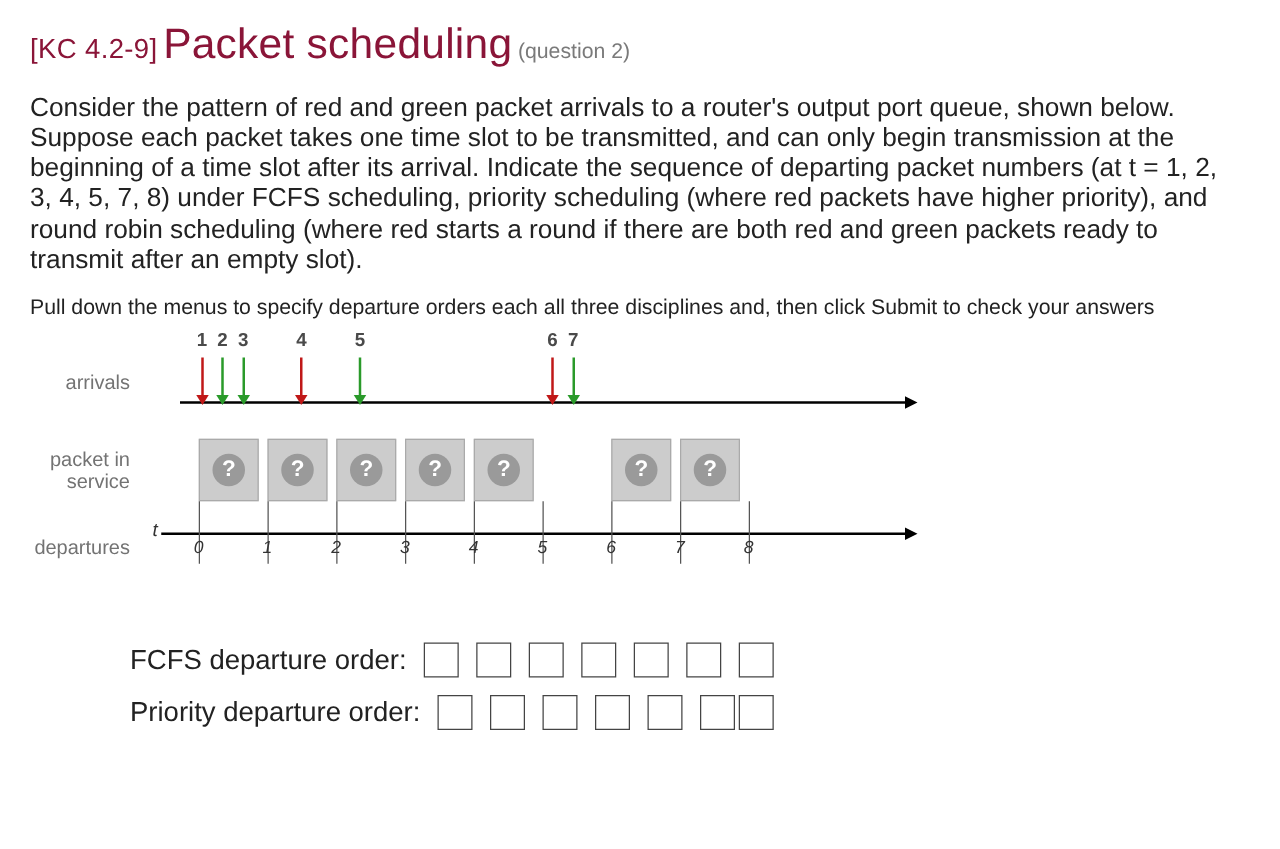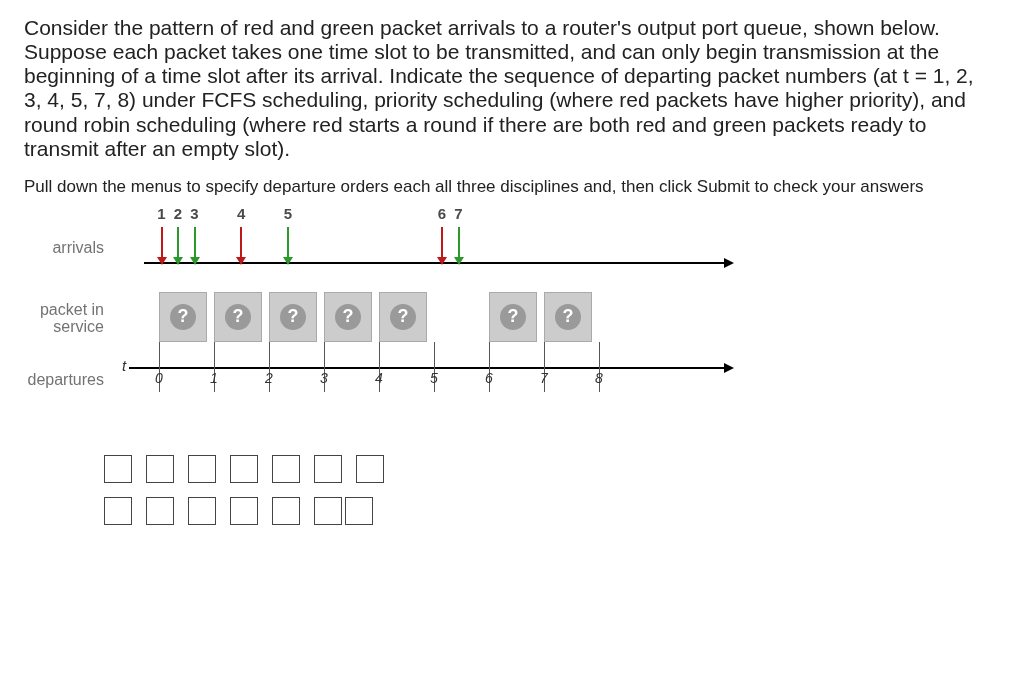--- a/index.html
+++ b/index.html
@@ -207,20 +207,25 @@
   }
   .gap-normal { margin-right: 14px; }
   .gap-tight  { margin-right: 3px; }
 
 </style>
 </head>
 <body>
 
 <div class="page">
 
+  <div class="title-line">
+    <span class="title-kc">[KC 4.2-9]</span>
+    <span class="title-main">Packet scheduling</span>
+    <span class="title-sub">(question 2)</span>
+  </div>
 
   <div class="body-text">Consider the pattern of red and green packet arrivals to a router's output port queue, shown below. Suppose each packet takes one time slot to be transmitted, and can only begin transmission at the beginning of a time slot after its arrival.  Indicate the sequence of departing packet numbers (at t = 1, 2, 3, 4, 5, 7, 8) under FCFS scheduling, priority scheduling (where red packets have higher priority), and round robin scheduling (where red starts a round if there are both red and green packets ready to transmit after an empty slot).</div>
 
   <div class="instr">Pull down the menus to specify departure orders each all three disciplines and, then click Submit to check your answers</div>
 
   <div class="diagram">
     <div class="side-label arrivals">arrivals</div>
     <div class="side-label inservice" id="lbl-inservice" style="white-space: pre;">packet in
 service</div>
     <div class="side-label departures">departures</div>
@@ -307,20 +312,22 @@
         <div class="dep-tick-num" style="left: 385px;">6</div>
         <div class="dep-tick" style="left: 440px;"></div>
         <div class="dep-tick-num" style="left: 440px;">7</div>
         <div class="dep-tick" style="left: 495px;"></div>
         <div class="dep-tick-num" style="left: 495px;">8</div>
       </div>
   </div>
 
   <div class="answers">
     <div class="ans-row">
+      <span class="ans-label">FCFS departure order:</span>
       <span id="boxes-fcfs"><span class="ans-box gap-normal"></span><span class="ans-box gap-normal"></span><span class="ans-box gap-normal"></span><span class="ans-box gap-normal"></span><span class="ans-box gap-normal"></span><span class="ans-box gap-normal"></span><span class="ans-box gap-normal"></span></span>
     </div>
     <div class="ans-row">
+      <span class="ans-label">Priority departure order:</span>
       <span id="boxes-priority"><span class="ans-box gap-normal"></span><span class="ans-box gap-normal"></span><span class="ans-box gap-normal"></span><span class="ans-box gap-normal"></span><span class="ans-box gap-normal"></span><span class="ans-box gap-tight"></span><span class="ans-box gap-normal"></span></span>
     </div>
   </div>
 
 </div>
 
 </body></html>

